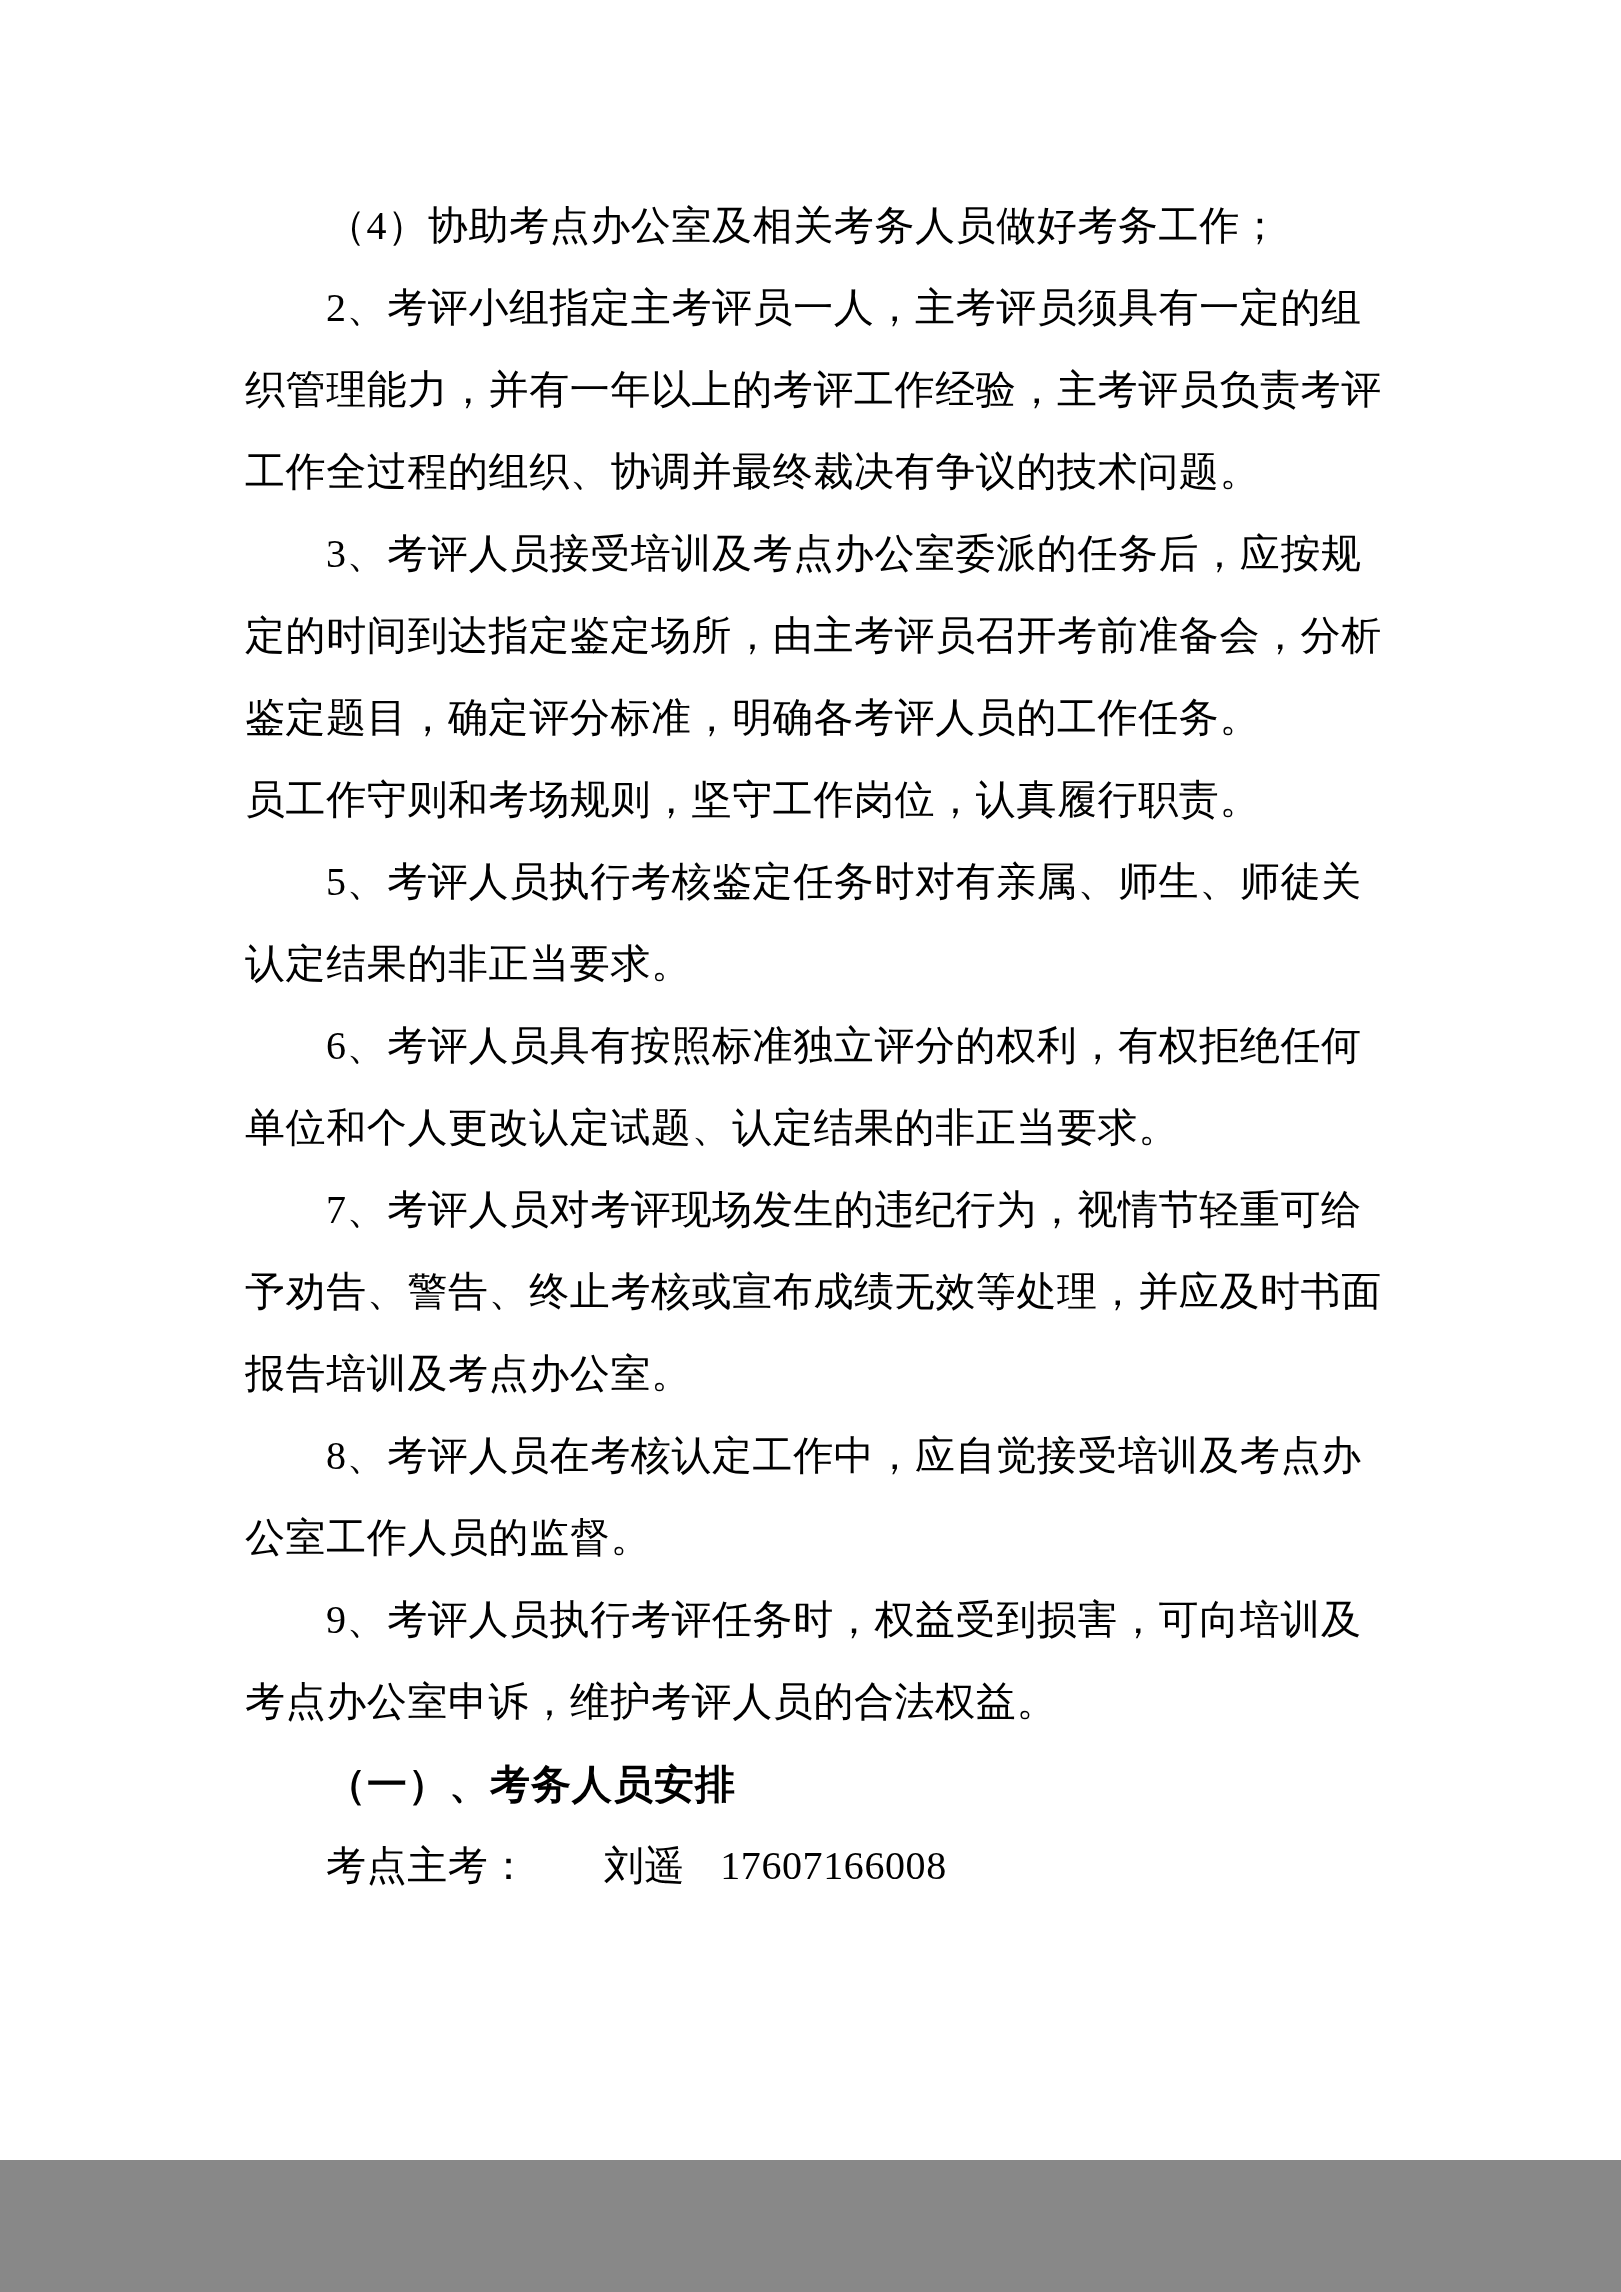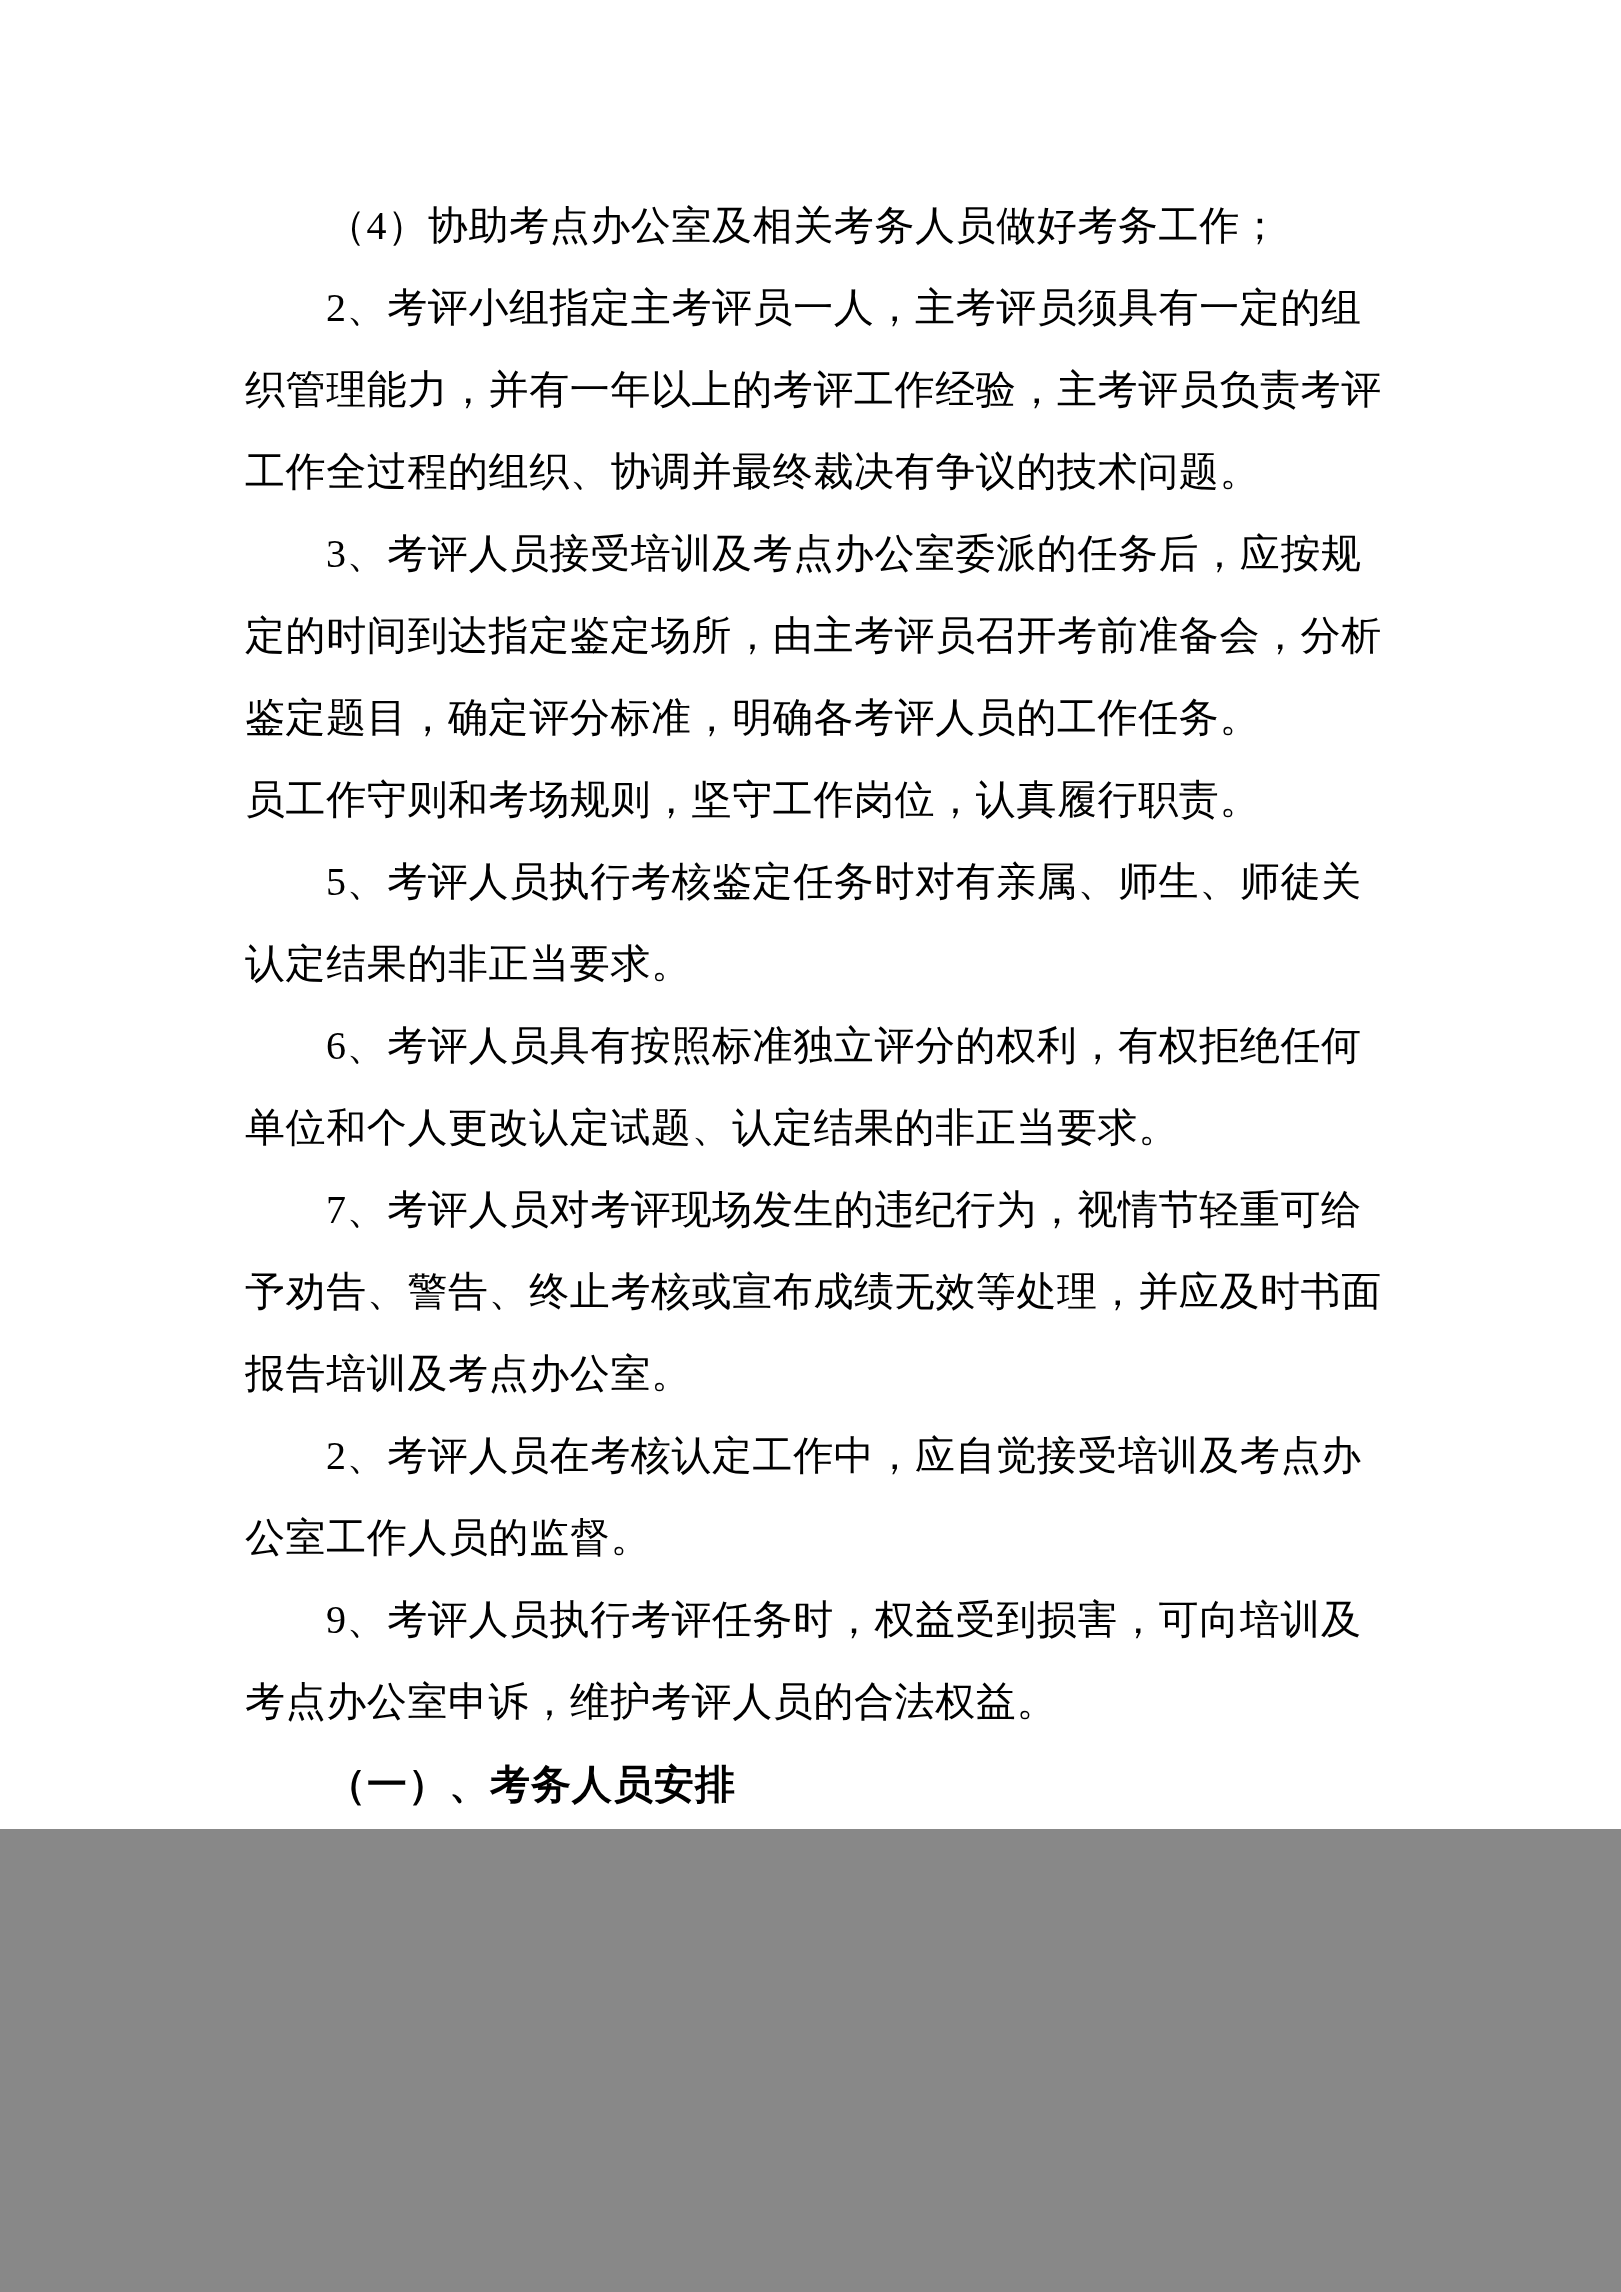--- a/index.html
+++ b/index.html
@@ -3,21 +3,21 @@
 <meta charset="utf-8">
 <style>
   * { margin: 0; padding: 0; box-sizing: border-box; }
   html, body {
     background: #888;
     font-family: "Liberation Serif", "DejaVu Serif", serif;
   }
   .page {
     position: relative;
     width: 1621px;
-    height: 1829px;
+    height: 2160px;
     margin: 0 auto;
     background: #ffffff;
     overflow: hidden;
     color: #000000;
   }
   .doc-body {
     position: absolute;
     top: 185px;
     left: 245px;
     width: 1147px;
@@ -55,21 +55,21 @@
     <div class="line">定的时间到达指定鉴定场所，由主考评员召开考前准备会，分析</div>
     <div class="line">鉴定题目，确定评分标准，明确各考评人员的工作任务。</div>
     <div class="line">员工作守则和考场规则，坚守工作岗位，认真履行职责。</div>
     <div class="line indent">5、考评人员执行考核鉴定任务时对有亲属、师生、师徒关</div>
     <div class="line">认定结果的非正当要求。</div>
     <div class="line indent">6、考评人员具有按照标准独立评分的权利，有权拒绝任何</div>
     <div class="line">单位和个人更改认定试题、认定结果的非正当要求。</div>
     <div class="line indent">7、考评人员对考评现场发生的违纪行为，视情节轻重可给</div>
     <div class="line">予劝告、警告、终止考核或宣布成绩无效等处理，并应及时书面</div>
     <div class="line">报告培训及考点办公室。</div>
-    <div class="line indent">2、考评人员在考核认定工作中，应自觉接受培训及考点办</div>
+    <div class="line indent">8、考评人员在考核认定工作中，应自觉接受培训及考点办</div>
     <div class="line">公室工作人员的监督。</div>
     <div class="line indent">9、考评人员执行考评任务时，权益受到损害，可向培训及</div>
     <div class="line">考点办公室申诉，维护考评人员的合法权益。</div>
 
     <div class="line indent heading">（一）、考务人员安排</div>
 
     <div class="line indent">
       <span class="contact-label">考点主考：</span><span class="contact-name">刘遥</span><span class="contact-phone">17607166008</span>
     </div>
 

